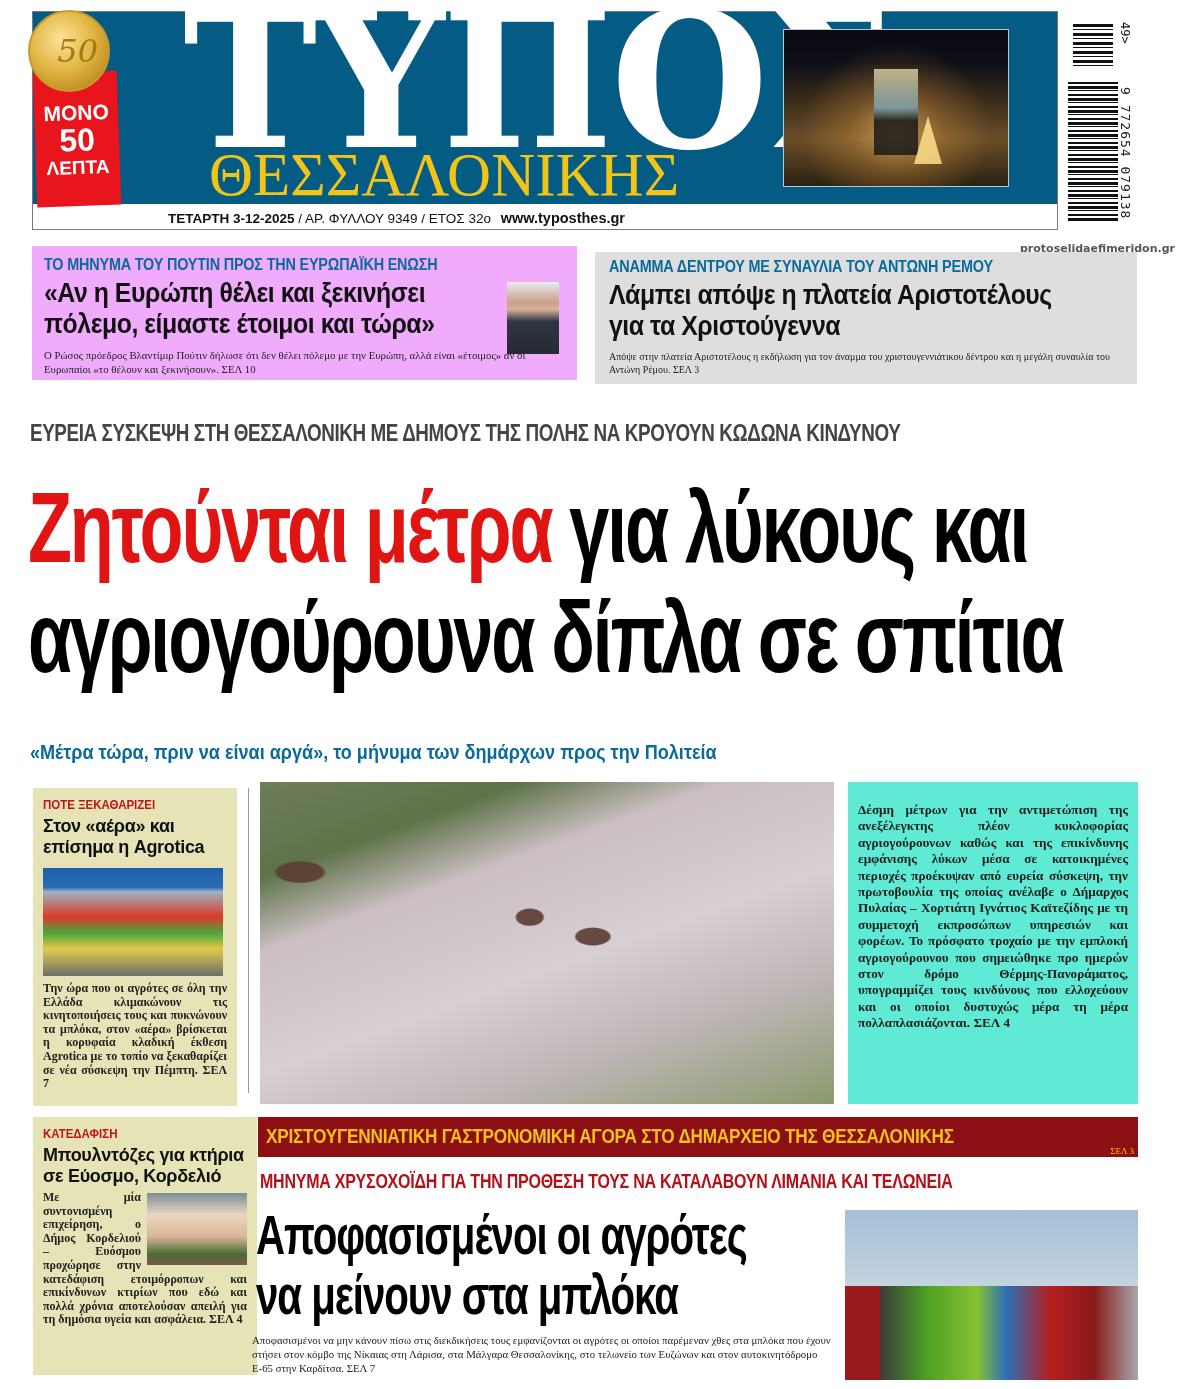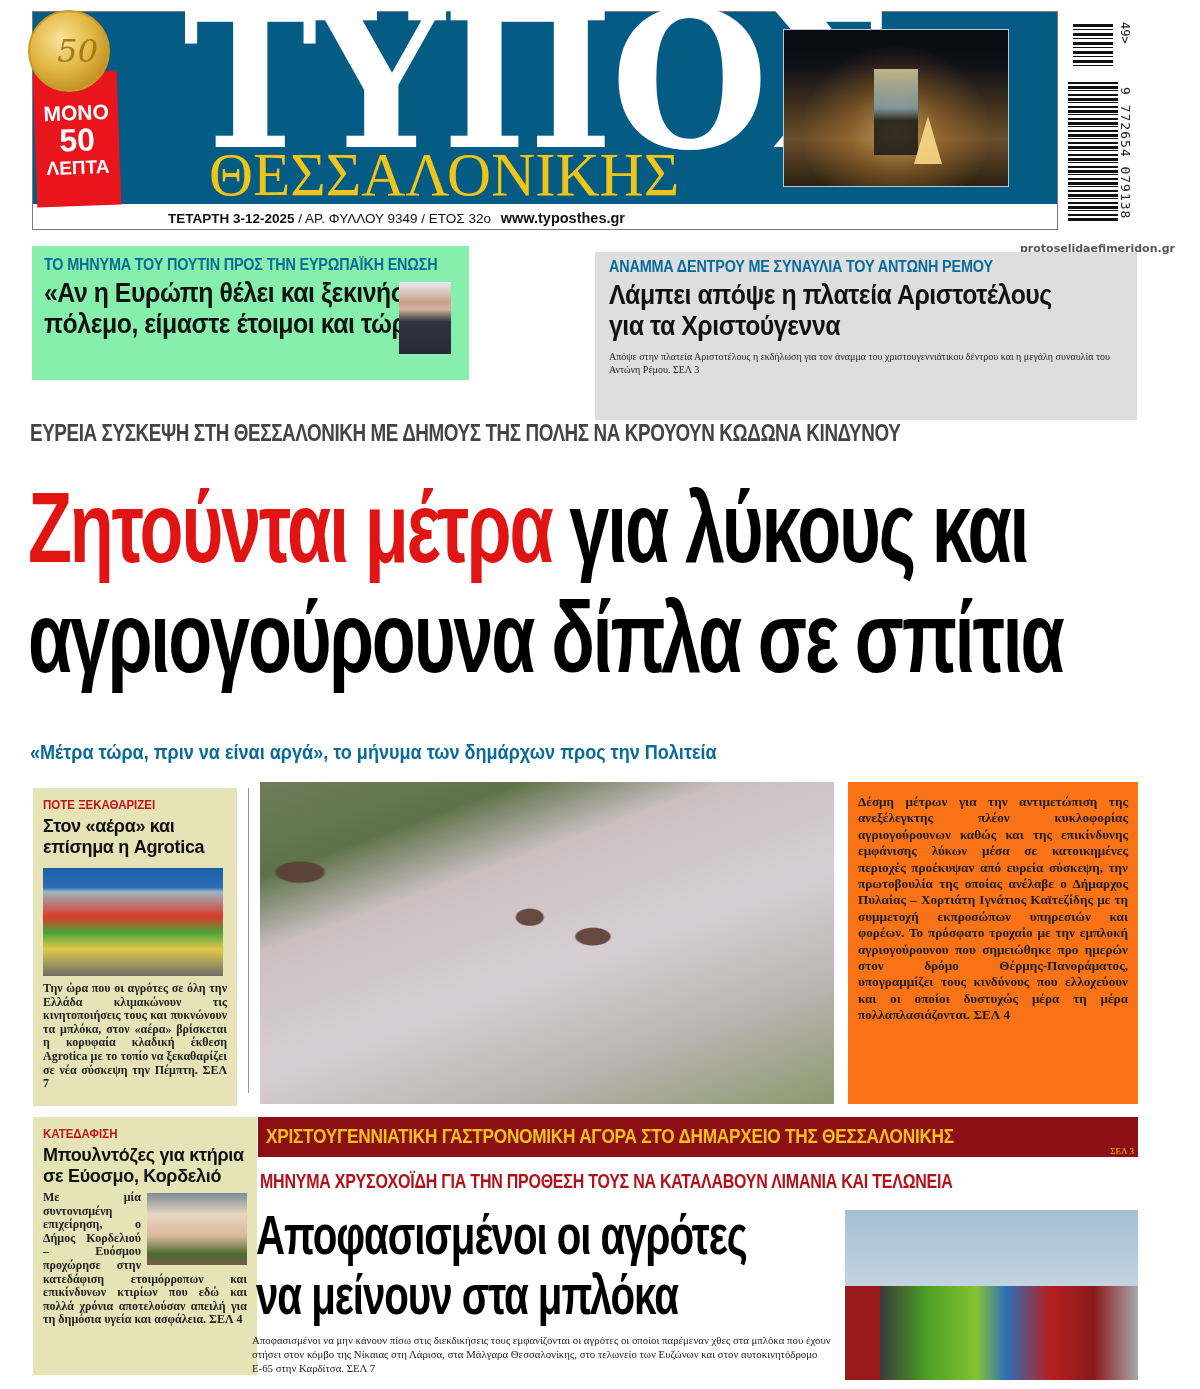--- a/index.html
+++ b/index.html
@@ -73,22 +73,22 @@
     background: repeating-linear-gradient(180deg, #111 0 2px, #fff 2px 4px, #111 4px 7px, #fff 7px 8px, #111 8px 9px, #fff 9px 12px);
   }
   .barcode .digits {
     position: absolute; left: 50px; top: 75px; writing-mode: vertical-rl; font-family: "DejaVu Sans Mono", monospace;
     font-size: 13px; color: #222; letter-spacing: 1px;
   }
   .barcode .addon { position: absolute; left: 50px; top: 10px; writing-mode: vertical-rl; font-family: "DejaVu Sans Mono", monospace; font-size: 12px; }
   .watermark { left: 1020px; top: 242px; font-family: "DejaVu Sans", sans-serif; font-weight: bold; font-size: 11px; color: #555; }
 
   
-  .box-putin { left: 32px; top: 246px; width: 437px; height: 134px; background: #86efac; padding: 10px 10px 0 12px; }
-  .box-tree  { left: 595px; top: 252px; width: 542px; height: 168px; background: #dedede; padding: 6px 12px 0 14px; }
+  .box-putin { left: 32px; top: 246px; width: 545px; height: 134px; background: #f0abfc; padding: 10px 10px 0 12px; }
+  .box-tree  { left: 595px; top: 252px; width: 542px; height: 132px; background: #dedede; padding: 6px 12px 0 14px; }
   .kicker-blue { font-weight: bold; font-size: 16px; color: #0a6a9a; letter-spacing: -0.2px; transform: scaleX(0.9); transform-origin: left; white-space: nowrap; }
   .head-lg { font-weight: bold; font-size: 27px; line-height: 31px; color: #111; letter-spacing: -0.5px; transform: scaleX(0.92); transform-origin: left; white-space: nowrap; }
   .body-serif { font-family: "Liberation Serif", serif; font-size: 10.8px; line-height: 14px; color: #222; }
   .putin-photo {
     position: absolute; right: 18px; top: 36px; width: 52px; height: 72px;
     background: linear-gradient(180deg, #e7eef3 0%, #c9a08a 28%, #d7b29b 38%, #2f3442 55%, #262a36 100%);
   }
 
   
   .supertitle { left: 30px; top: 420px; font-weight: bold; font-size: 23px; color: #444; letter-spacing: -0.5px; white-space: nowrap; transform: scaleX(0.82); transform-origin: left; }
@@ -115,21 +115,21 @@
 
   
   .boar-photo {
     left: 260px; top: 782px; width: 574px; height: 322px;
     background:
       radial-gradient(ellipse at 47% 42%, rgba(90,60,50,0.9) 0 3%, rgba(0,0,0,0) 3.5%),
       radial-gradient(ellipse at 58% 48%, rgba(90,60,50,0.9) 0 3.5%, rgba(0,0,0,0) 4%),
       radial-gradient(ellipse at 7% 28%, rgba(90,60,50,0.9) 0 3%, rgba(0,0,0,0) 3.5%),
       linear-gradient(160deg, #6e7d5b 0%, #5e7349 18%, #cbbfc2 32%, #d7cfd3 55%, #bfb6b6 75%, #8a9a6e 100%);
   }
-  .boar-text { left: 848px; top: 782px; width: 290px; height: 322px; background: #f97316; padding: 12px 10px; }
+  .boar-text { left: 848px; top: 782px; width: 290px; height: 322px; background: #5eead4; padding: 20px 10px; }
   .boar-text p { font-family: "Liberation Serif", serif; font-weight: bold; font-size: 13.2px; line-height: 16.4px; color: #1c1c1c; text-align: justify; }
 
   
   .banner-red { left: 258px; top: 1117px; width: 880px; height: 40px; background: #8c0f14; padding: 7px 10px 0 8px; }
   .banner-red .txt { font-weight: bold; font-size: 21px; color: #f3c21a; white-space: nowrap; transform: scaleX(0.82); transform-origin: left; letter-spacing: -0.3px; }
   .banner-red .page { position: absolute; right: 4px; bottom: 1px; font-family: "Liberation Serif", serif; font-size: 9px; color: #f3c21a; }
   .kicker-farm { left: 260px; top: 1170px; font-weight: bold; font-size: 20px; color: #b4101a; white-space: nowrap; transform: scaleX(0.8); transform-origin: left; letter-spacing: -0.3px; }
   .farm-head { left: 256px; top: 1205px; font-weight: bold; font-size: 56px; line-height: 60px; color: #000; white-space: nowrap; letter-spacing: -1.5px; transform: scaleX(0.72); transform-origin: left top; }
   .farm-body { left: 252px; top: 1333px; width: 580px; font-family: "Liberation Serif", serif; font-size: 10.8px; line-height: 14px; color: #222; }
   .farm-photo {
@@ -167,20 +167,21 @@
   <div class="addon">49&gt;</div>
   <div class="bars2"></div>
   <div class="digits">9 772654 079138</div>
 </div>
 <div class="abs watermark">protoselidaefimeridon.gr</div>
 
 <div class="abs box-putin">
   <div class="kicker-blue">ΤΟ ΜΗΝΥΜΑ ΤΟΥ ΠΟΥΤΙΝ ΠΡΟΣ ΤΗΝ ΕΥΡΩΠΑΪΚΗ ΕΝΩΣΗ</div>
   <div class="head-lg" style="margin-top:4px">«Αν η Ευρώπη θέλει και ξεκινήσει</div>
   <div class="head-lg">πόλεμο, είμαστε έτοιμοι και τώρα»</div>
+  <div class="body-serif" style="margin-top:8px;width:520px">Ο Ρώσος πρόεδρος Βλαντίμιρ Πούτιν δήλωσε ότι δεν θέλει πόλεμο με την Ευρώπη, αλλά είναι «έτοιμος» αν οι Ευρωπαίοι «το θέλουν και ξεκινήσουν». ΣΕΛ 10</div>
   <div class="putin-photo"></div>
 </div>
 
 <div class="abs box-tree">
   <div class="kicker-blue">ΑΝΑΜΜΑ ΔΕΝΤΡΟΥ ΜΕ ΣΥΝΑΥΛΙΑ ΤΟΥ ΑΝΤΩΝΗ ΡΕΜΟΥ</div>
   <div class="head-lg" style="margin-top:4px">Λάμπει απόψε η πλατεία Αριστοτέλους</div>
   <div class="head-lg">για τα Χριστούγεννα</div>
   <div class="body-serif" style="margin-top:8px;width:510px;font-size:10px;line-height:13px">Απόψε στην πλατεία Αριστοτέλους η εκδήλωση για τον άναμμα του χριστουγεννιάτικου δέντρου και η μεγάλη συναυλία του Αντώνη Ρέμου. ΣΕΛ 3</div>
 </div>
 

